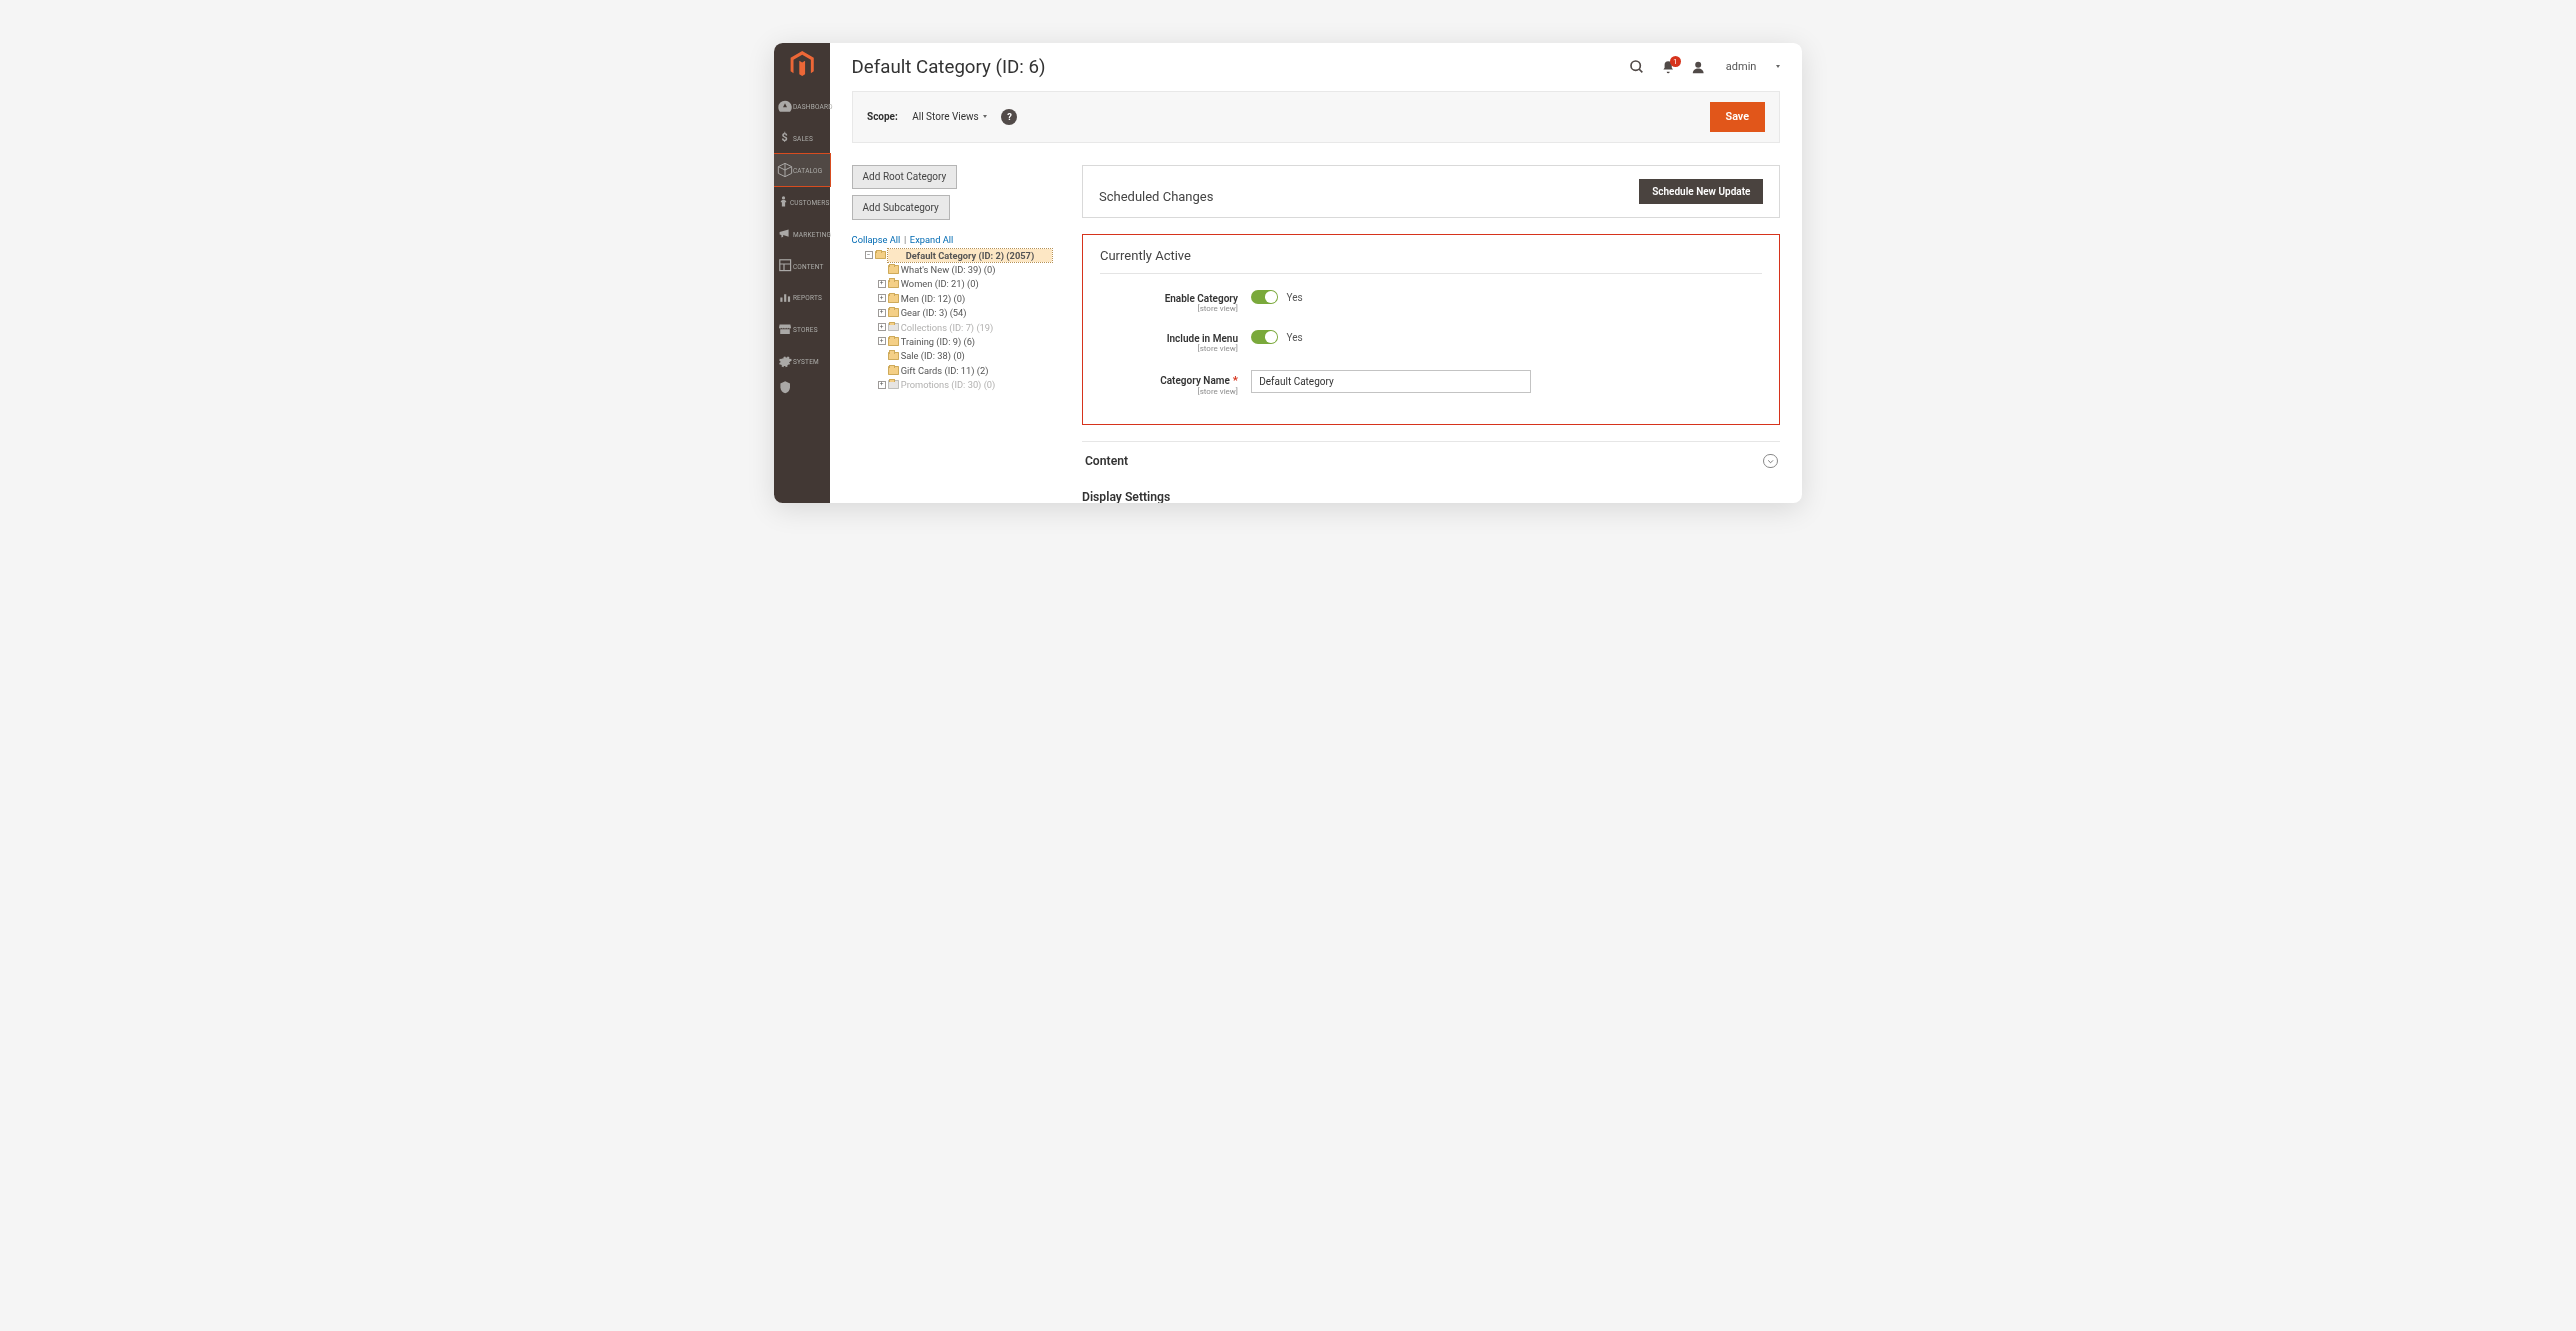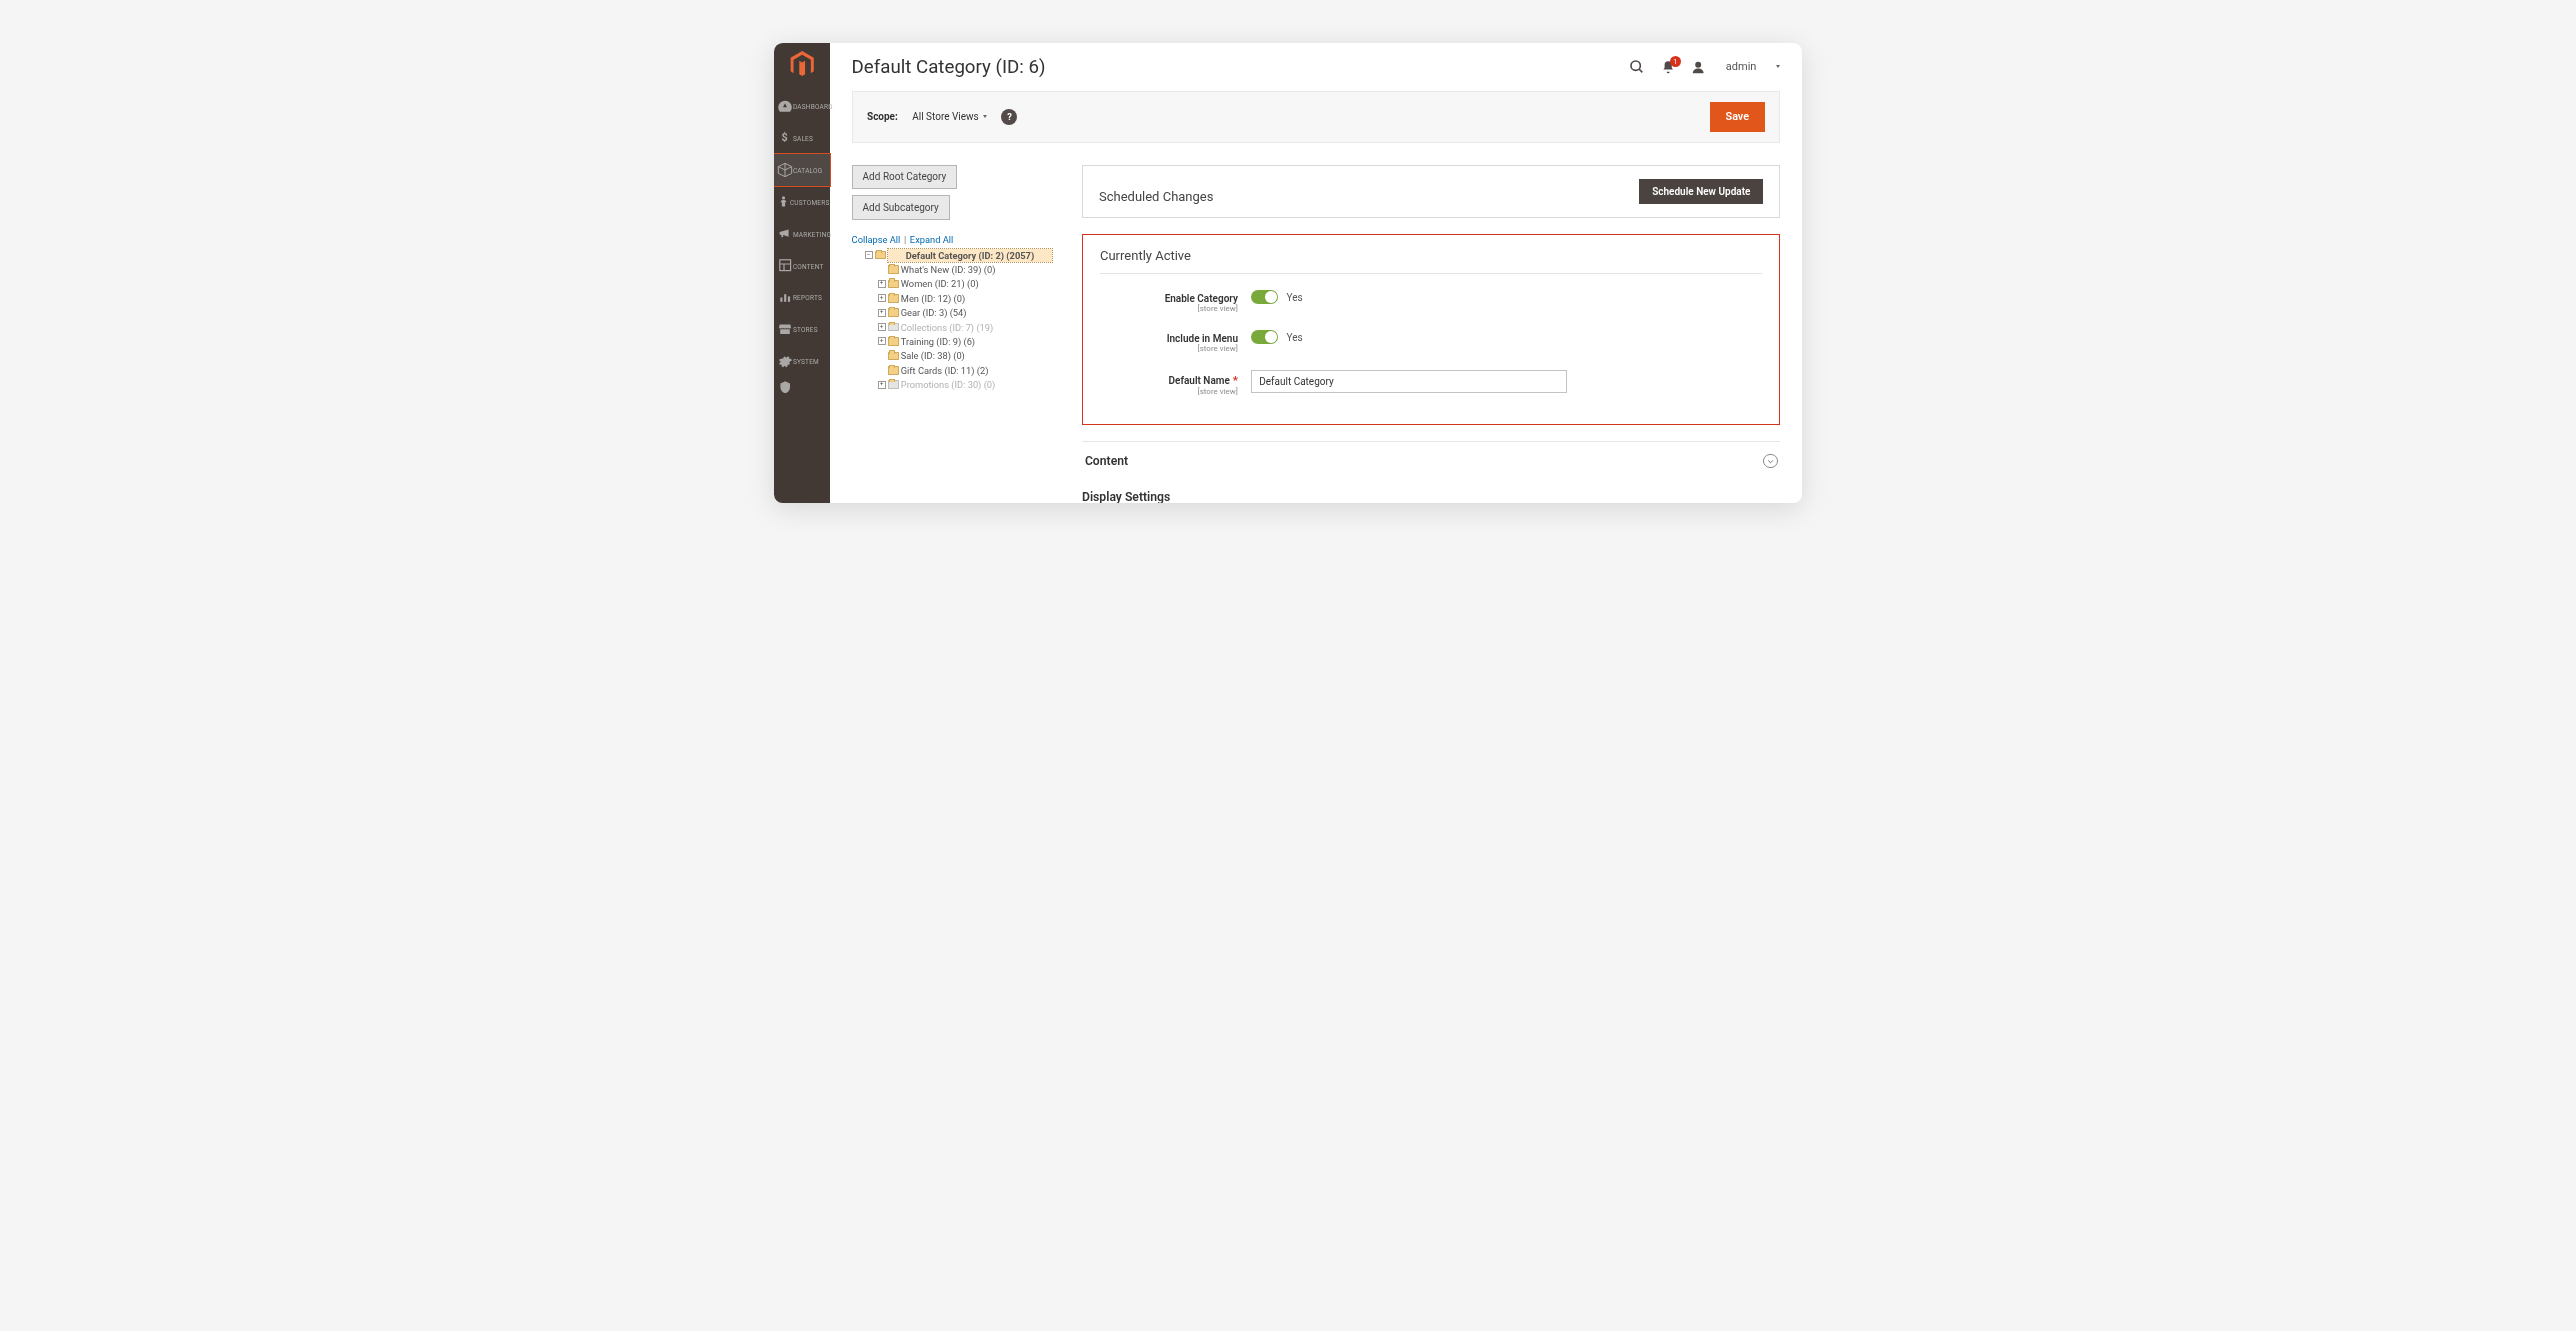--- a/index.html
+++ b/index.html
@@ -51,21 +51,21 @@
 .section-title { font-size: 13px; color: #444; margin-bottom: 7.2px; padding-bottom: 10px; border-bottom: 0.7px solid #e4e4e4; }
 .field-row { display: flex; align-items: flex-start; padding: 8.6px 0; }
 .field-label-col { width: 151px; text-align: right; padding-right: 13px; padding-top: 2.9px; }
 .field-label { font-size: 10px; color: #333; font-weight: 600; }
 .field-sub { font-size: 8px; color: #8d8d8d; }
 .req-star { color: #d6331c; margin-left: 2.9px; font-weight: 700; }
 .field-control { display: flex; align-items: center; gap: 8.6px; }
 .toggle { width: 27px; height: 14.4px; background: #7aa93b; border-radius: 7.2px; position: relative; cursor: pointer; }
 .toggle-knob { width: 11.5px; height: 11.5px; background: #fff; border-radius: 50%; position: absolute; top: 1.4px; right: 1.4px; }
 .toggle-text { font-size: 10px; color: #555; }
-.text-input { border: 0.7px solid #c3c3c3; padding: 5px 7.2px; font-size: 10px; color: #333; width: 316px; }
+.text-input { border: 0.7px solid #c3c3c3; padding: 5px 7.2px; font-size: 10px; color: #333; width: 280px; }
 .collapse-section { border-top: 0.7px solid #e6e6e6; padding: 11.5px 2.9px 10px; display: flex; align-items: center; margin-top: 16px; cursor: pointer; }
 .collapse-section:last-of-type { border-bottom: 0.7px solid #e6e6e6; }
 .collapse-title { font-size: 12.2px; color: #333; font-weight: 600; flex: 1; }
 .collapse-chevron { width: 14.4px; height: 14.4px; border: 0.7px solid #888; border-radius: 50%; display: flex; align-items: center; justify-content: center; color: #666; }
 .caret-down { width: 0; height: 0; border-left: 2.9px solid transparent; border-right: 2.9px solid transparent; border-top: 3.6px solid #666; display: inline-block; }
 .partial-section { padding-top: 11.5px; font-size: 12.2px; font-weight: 600; color: #333; }
 </style>
 </head>
 <body>
 
@@ -296,21 +296,21 @@
             <div class="field-control">
               <div class="toggle">
                   <div class="toggle-knob"></div>
                 </div>
               <span class="toggle-text">Yes</span>
             </div>
           </div>
 
           <div class="field-row">
             <div class="field-label-col">
-              <div><span class="field-label">Default Name</span><span class="req-star">*</span></div>
+              <div><span class="field-label">Category Name</span><span class="req-star">*</span></div>
               <div class="field-sub">[store view]</div>
             </div>
             <div class="field-control">
               <input class="text-input" value="Default Category" style="">
             </div>
           </div>
         </div>
 
         <div class="collapse-section">
           <span class="collapse-title">Content</span>

